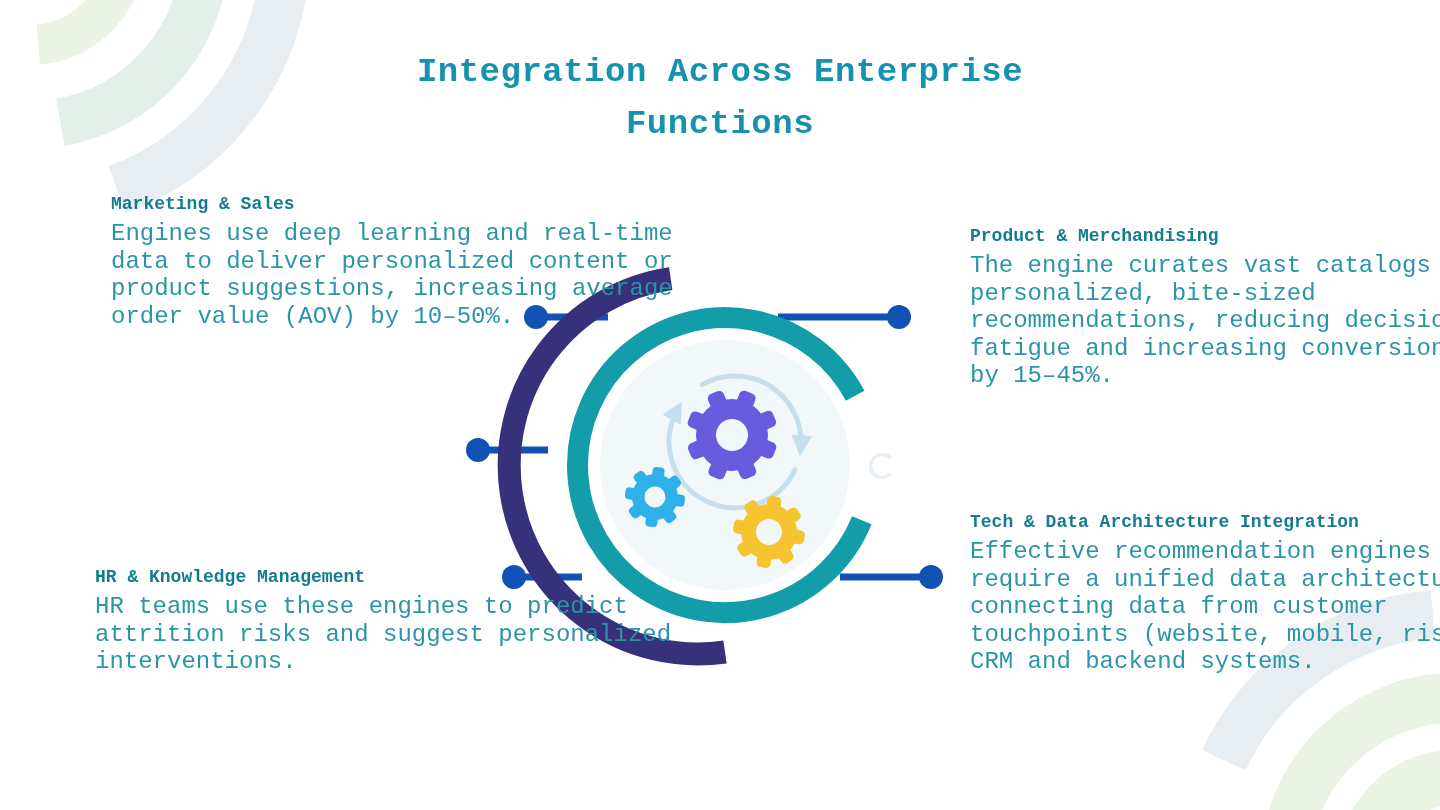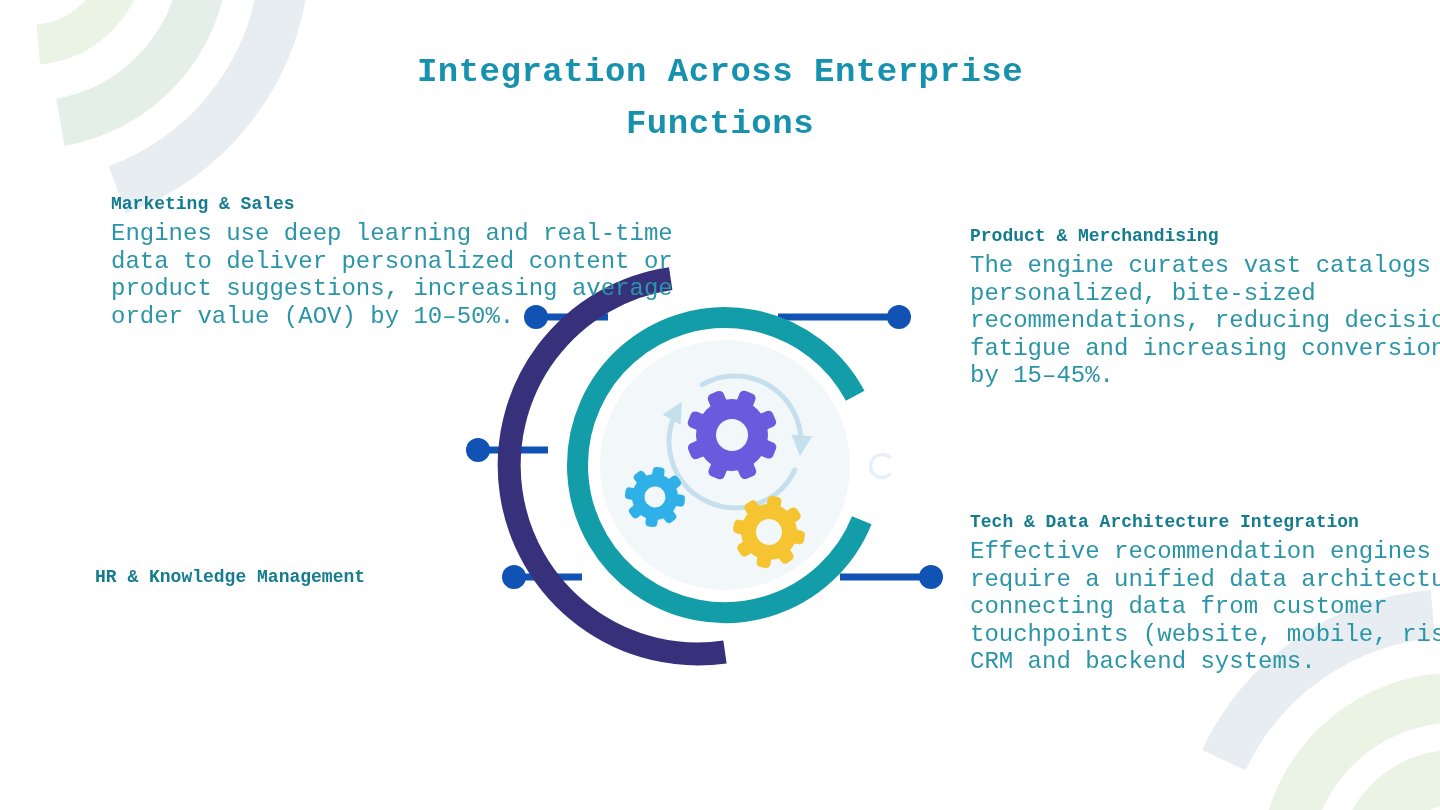--- a/index.html
+++ b/index.html
@@ -135,20 +135,23 @@
 data to deliver personalized content or
 product suggestions, increasing average
 order value (AOV) by 10–50%.</p>
   </section>
 
   <section class="block b-supply">
   </section>
 
   <section class="block b-hr">
     <h2>HR &amp; Knowledge Management</h2>
+    <p>HR teams use these engines to predict
+attrition risks and suggest personalized
+interventions.</p>
   </section>
 
   <section class="block b-product">
     <h2>Product &amp; Merchandising</h2>
     <p>The engine curates vast catalogs into
 personalized, bite-sized
 recommendations, reducing decision
 fatigue and increasing conversion rates
 by 15–45%.</p>
   </section>

